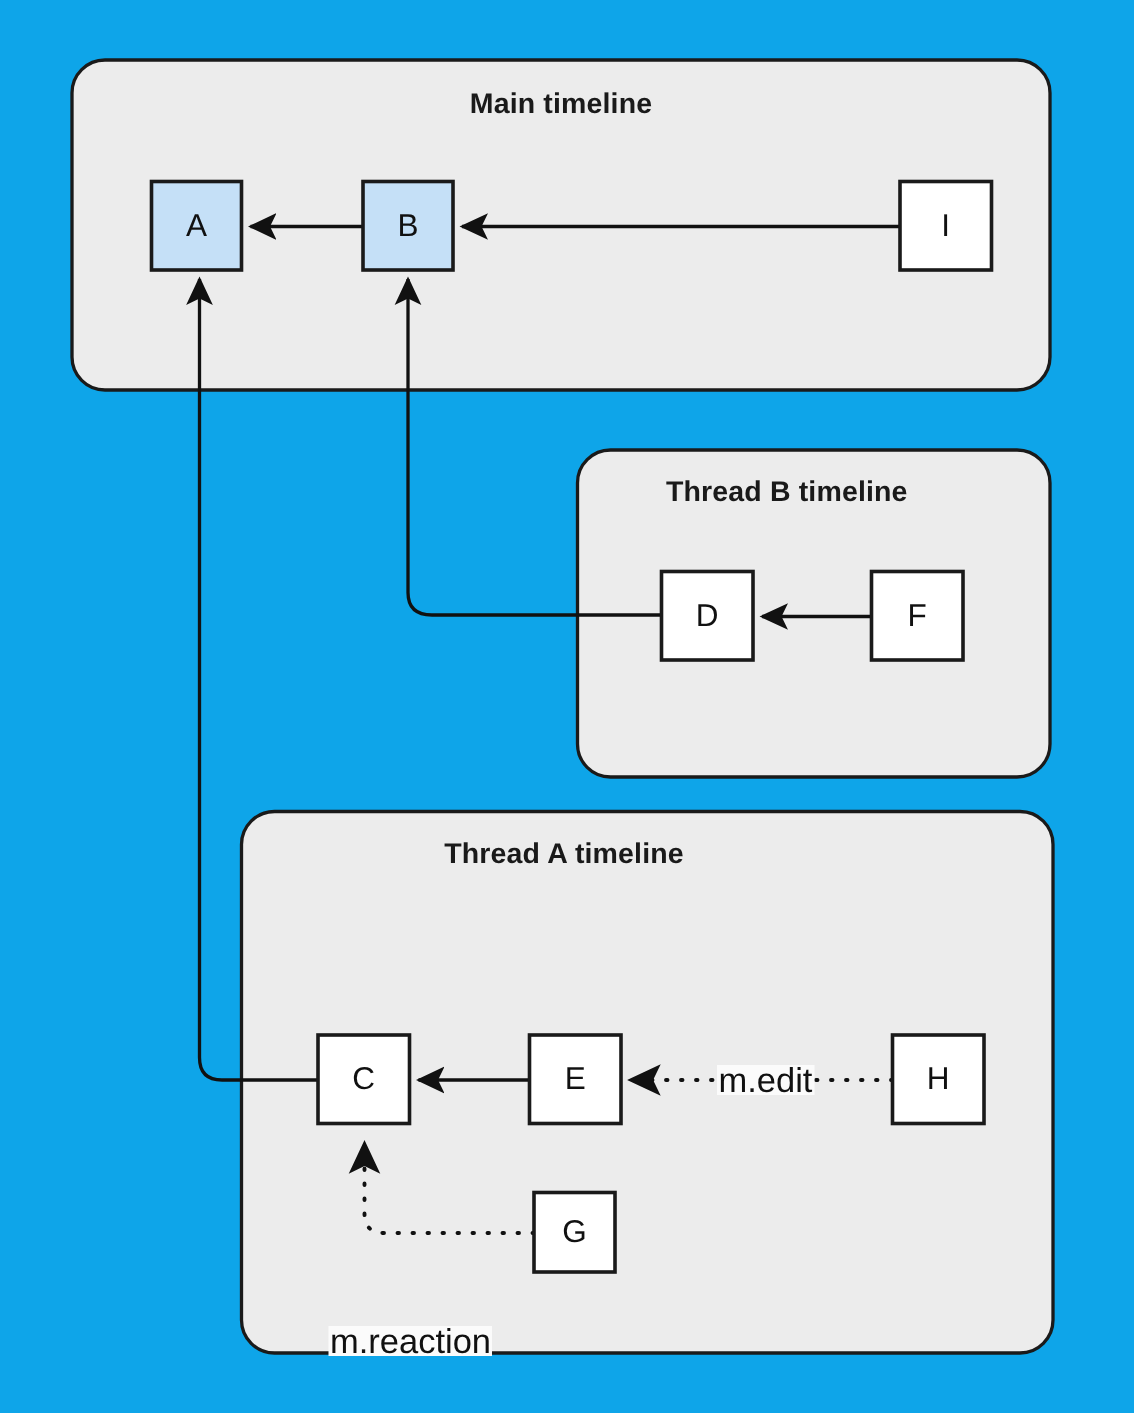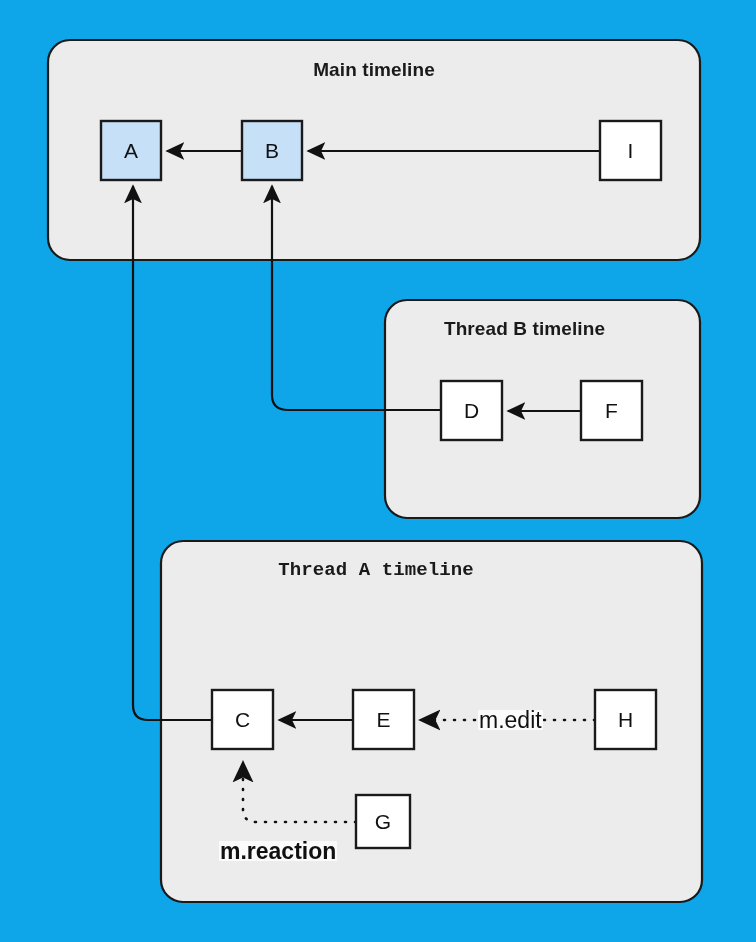--- a/index.html
+++ b/index.html
@@ -108,29 +108,29 @@
     <rect x="212" y="690" width="61" height="59" fill="#ffffff" stroke="#1a1a1a" stroke-width="2.4"></rect>
     <rect x="353" y="690" width="61" height="59" fill="#ffffff" stroke="#1a1a1a" stroke-width="2.4"></rect>
     <rect x="595" y="690" width="61" height="59" fill="#ffffff" stroke="#1a1a1a" stroke-width="2.4"></rect>
     <rect x="356" y="795" width="54" height="53" fill="#ffffff" stroke="#1a1a1a" stroke-width="2.4"></rect>
   </svg>
 
   <div class="container-title" style="left:48px; top:59px; width:652px;">Main timeline</div>
 
   <div class="container-title" style="left:385px; top:318px; width:279px;">Thread B timeline</div>
 
-  <div class="container-title" style="left:161px; top:559px; width:430px;font-family:Liberation Mono, monospace;">Thread A timeline</div>
+  <div class="container-title" style="left:161px; top:559px; width:430px;">Thread A timeline</div>
 
   <div class="node-label" style="left:101px; top:121px; width:60px; height:59px;">A</div>
   <div class="node-label" style="left:242px; top:121px; width:60px; height:59px;">B</div>
   <div class="node-label" style="left:600px; top:121px; width:61px; height:59px;">I</div>
   <div class="node-label" style="left:441px; top:381px; width:61px; height:59px;">D</div>
   <div class="node-label" style="left:581px; top:381px; width:61px; height:59px;">F</div>
   <div class="node-label" style="left:212px; top:690px; width:61px; height:59px;">C</div>
   <div class="node-label" style="left:353px; top:690px; width:61px; height:59px;">E</div>
   <div class="node-label" style="left:595px; top:690px; width:61px; height:59px;">H</div>
   <div class="node-label" style="left:356px; top:795px; width:54px; height:53px;">G</div>
 
   <div class="edge-label" style="left:478px; top:710px;">m.edit</div>
 
-  <div class="edge-label" style="left:219px; top:841px;font-weight:bold;">m.reaction</div>
+  <div class="edge-label" style="left:219px; top:884px;">m.reaction</div>
 
 </div>
 
 </body></html>

